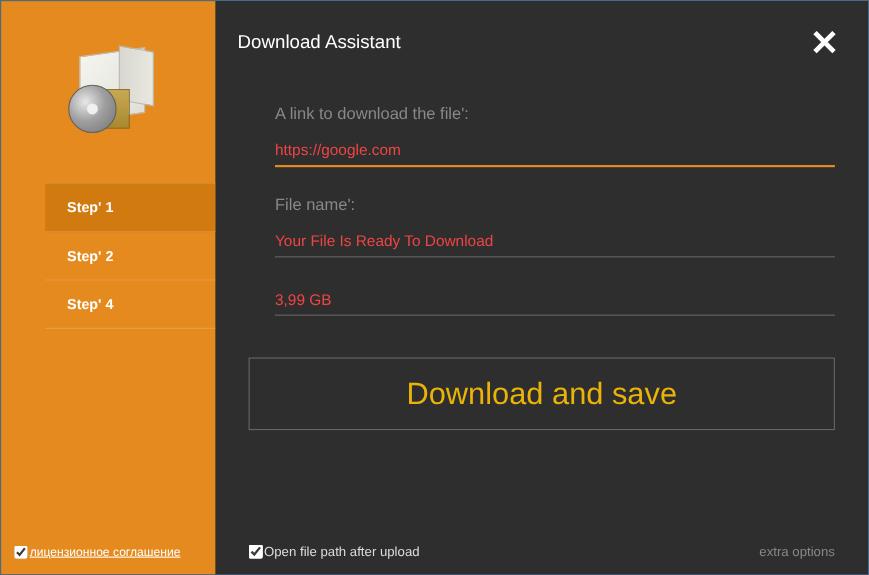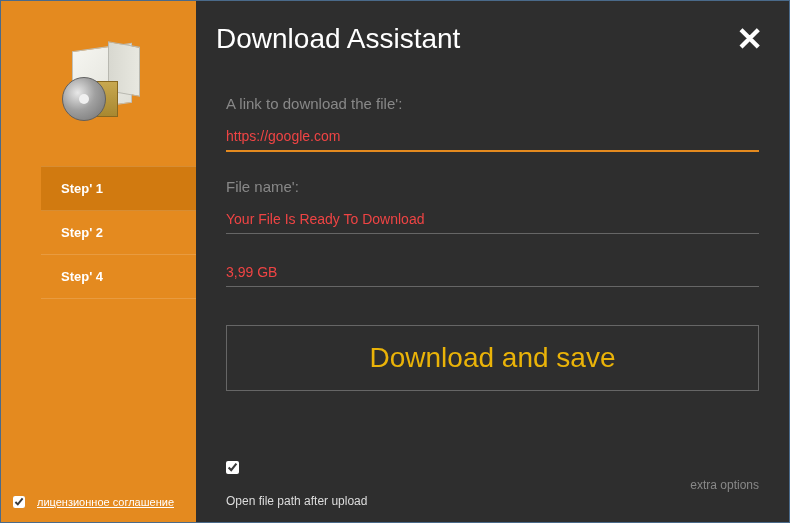--- a/index.html
+++ b/index.html
@@ -103,21 +103,21 @@
     .step.active {
       background: #d17a10;
       border-top: 1px solid rgba(255,255,255,0.15);
     }
     .license-row {
       position: absolute;
       bottom: 14px;
       left: 12px;
       display: flex;
       align-items: center;
-      gap: 12px;
+      gap: 2px;
       color: #fff;
       font-size: 11px;
     }
     .license-row input[type="checkbox"] {
       width: 12px;
       height: 12px;
       accent-color: #fff;
     }
     .license-row a {
       color: #fff;
@@ -130,36 +130,37 @@
       flex-direction: column;
       position: relative;
     }
     .header {
       display: flex;
       align-items: center;
       padding: 22px 26px 10px 20px;
     }
     .title {
       color: #fff;
-      font-size: 28px;
+      font-size: 17px;
       font-weight: normal;
       flex: 1;
     }
     .close-btn {
       color: #fff;
       font-size: 32px;
       line-height: 1;
       cursor: pointer;
       font-weight: bold;
     }
     .form-area {
       padding: 30px 30px 0 30px;
     }
     .field {
       margin-bottom: 26px;
+      margin-left: 24px;
     }
     .field-label {
       color: #888;
       font-size: 15px;
       margin-bottom: 12px;
       display: block;
     }
     .field-input {
       width: 100%;
       background: transparent;
@@ -189,23 +190,22 @@
       left: 30px;
       right: 30px;
       display: flex;
       align-items: center;
       justify-content: space-between;
       color: #ddd;
       font-size: 12px;
     }
     .bottom-left {
       display: flex;
-      align-items: flex-start;
-      gap: 20px;
-      flex-direction: column;
+      align-items: flex-end;
+      gap: 1px;
     }
     .bottom-left input[type="checkbox"] {
       width: 13px;
       height: 13px;
       accent-color: #fff;
     }
     .extra-options {
       color: #888;
       font-size: 12px;
       cursor: pointer;

